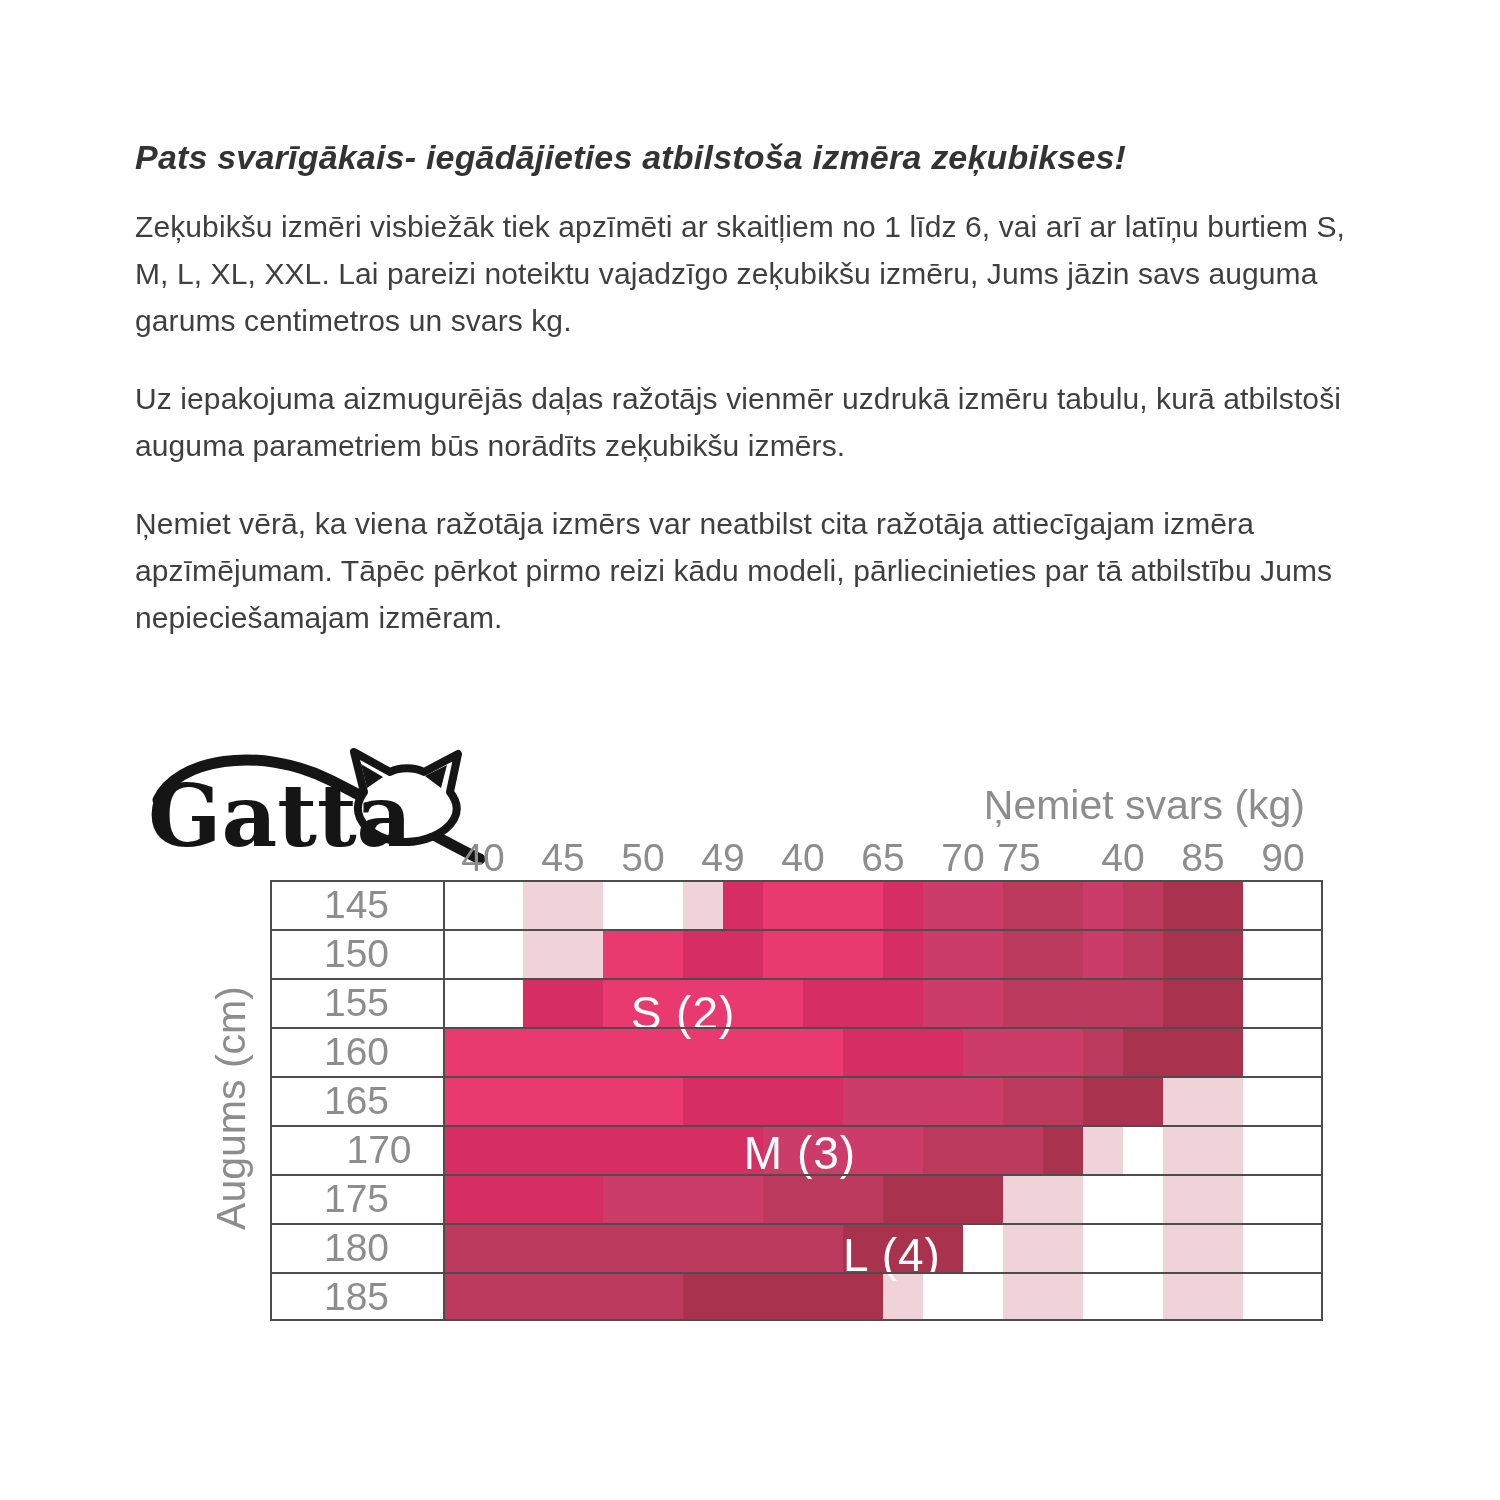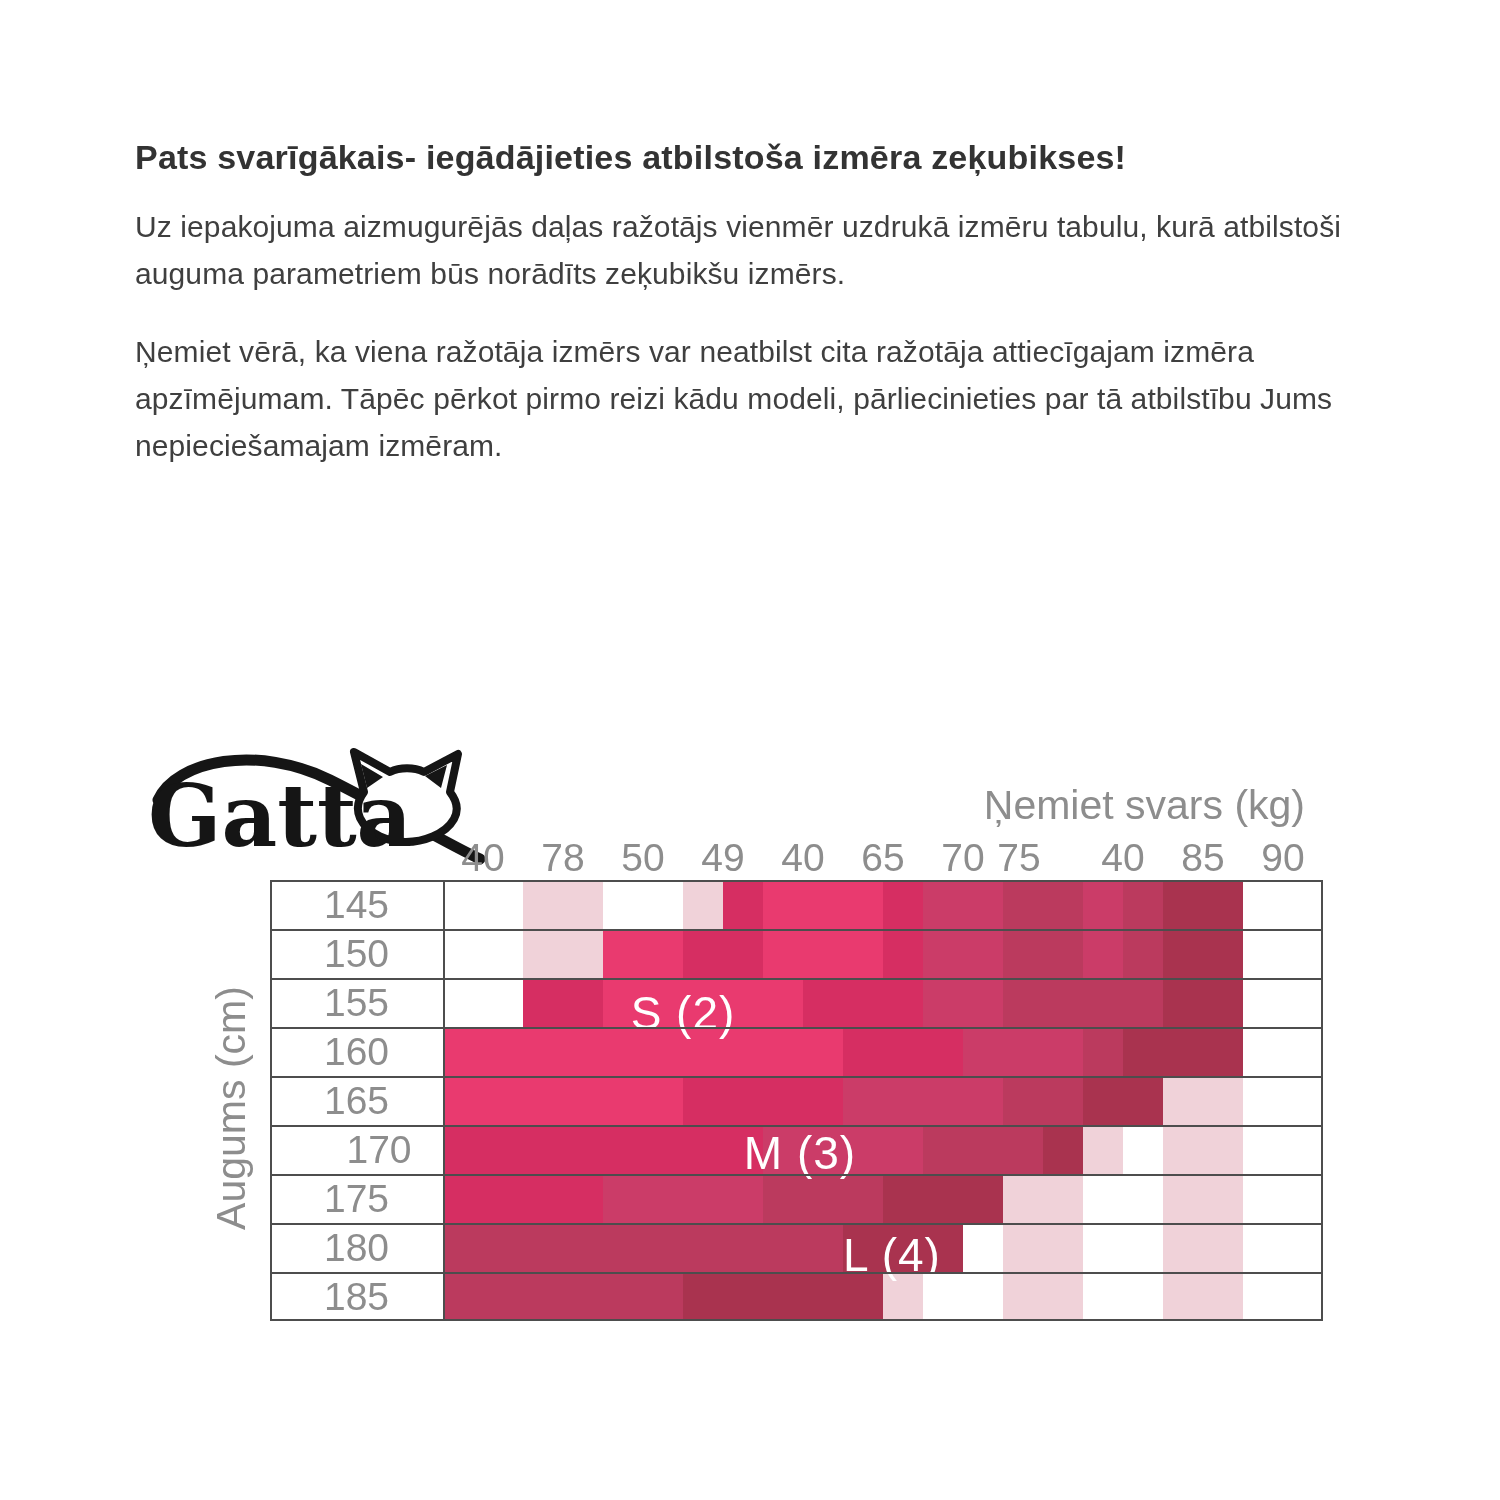--- a/index.html
+++ b/index.html
@@ -9,21 +9,21 @@
     background:#ffffff;
     font-family:"Liberation Sans","DejaVu Sans",sans-serif;
     color:#3f3f3f;
     overflow:hidden;
   }
   .abs { position:absolute; }
 
   
   #intro { left:135px; top:138px; width:1245px; }
   #intro h1 {
-    font-size:34px; font-weight:bold; 
+    font-size:34px; font-weight:bold; font-style:italic;
     color:#333333; letter-spacing:0.2px; margin-bottom:26px;
   }
   #intro p {
     font-size:30px; line-height:47px; color:#3f3f3f;
     margin-bottom:31px; letter-spacing:0.1px;
   }
 
   
   #logo { left:148px; top:744px; width:340px; height:120px; }
   #logo svg { display:block; }
@@ -63,41 +63,42 @@
     position:absolute; transform:translate(-50%,-50%);
     color:#ffffff; font-size:46px; font-weight:300; letter-spacing:1px;
     white-space:nowrap;
   }
 </style>
 </head>
 <body>
 
 <div id="intro" class="abs">
   <h1>Pats svarīgākais- iegādājieties atbilstoša izmēra zeķubikses!</h1>
+  <p>Zeķubikšu izmēri visbiežāk tiek apzīmēti ar skaitļiem no 1 līdz 6, vai arī ar latīņu burtiem S, M, L, XL, XXL. Lai pareizi noteiktu vajadzīgo zeķubikšu izmēru, Jums jāzin savs auguma garums centimetros un svars kg.</p>
   <p>Uz iepakojuma aizmugurējās daļas ražotājs vienmēr uzdrukā izmēru tabulu, kurā atbilstoši auguma parametriem būs norādīts zeķubikšu izmērs.</p>
   <p>Ņemiet vērā, ka viena ražotāja izmērs var neatbilst cita ražotāja attiecīgajam izmēra apzīmējumam. Tāpēc pērkot pirmo reizi kādu modeli, pārliecinieties par tā atbilstību Jums nepieciešamajam izmēram.</p>
 </div>
 
 <div id="logo" class="abs">
   <svg width="340" height="120" viewBox="0 0 340 120">
     <path d="M10,56 C28,16 110,0 182,36 C238,64 300,100 332,115" fill="none" stroke="#151515" stroke-width="11" stroke-linecap="round"></path>
     <g>
       <path d="M216,48 L206,8 L242,28 C252,23 266,23 276,28 L310,10 L302,48
                C309,57 311,66 306,75 C297,91 274,98 258,98 C242,98 220,91 212,74
                C208,65 210,56 216,48 Z" fill="#ffffff" stroke="#151515" stroke-width="8" stroke-linejoin="round"></path>
       <path d="M219,44 L213,20 L235,33 Z M299,21 L293,44 L277,32 Z" fill="#151515"></path>
     </g>
     <text id="logo-text" x="0" y="102" font-size="86" fill="#151515">Gatta</text>
   </svg>
 </div>
 
 <div id="x-axis-title" class="abs">Ņemiet svars (kg)</div>
 <div id="x-tick-row" class="abs">
     <div class="x-tick" style="left: 0px;">40</div>
-    <div class="x-tick" style="left: 80px;">78</div>
+    <div class="x-tick" style="left: 80px;">45</div>
     <div class="x-tick" style="left: 160px;">50</div>
     <div class="x-tick" style="left: 240px;">49</div>
     <div class="x-tick" style="left: 320px;">40</div>
     <div class="x-tick" style="left: 400px;">65</div>
     <div class="x-tick" style="left: 480px;">70</div>
     <div class="x-tick" style="left: 536px;">75</div>
     <div class="x-tick" style="left: 640px;">40</div>
     <div class="x-tick" style="left: 720px;">85</div>
     <div class="x-tick" style="left: 800px;">90</div>
   </div>

